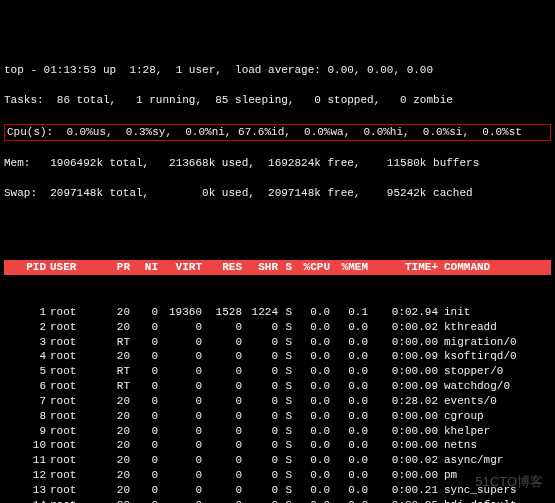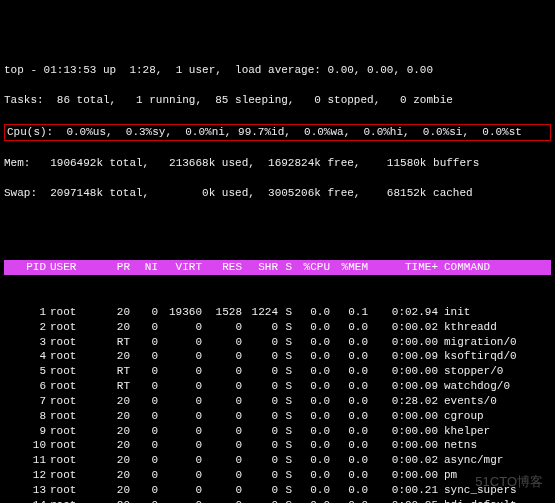--- a/index.html
+++ b/index.html
@@ -14,23 +14,23 @@
     width: 555px;
     box-sizing: border-box;
   }
   .line { display: block; }
   .cpu-line {
     border: 1px solid #c00;
     padding: 0 2px;
     margin: 1px 0;
   }
   .header-row {
-    background: #d946ef;
+    background: #ef4444;
     color:#fff;
-    font-weight: normal;
+    font-weight: bold;
   }
   .header-row span { display:inline-block; }
   .row span { display:inline-block; }
   .c-pid   { width: 42px; text-align:right; }
   .c-user  { width: 48px; text-align:left; padding-left:4px;}
   .c-pr    { width: 32px; text-align:right; }
   .c-ni    { width: 28px; text-align:right; }
   .c-virt  { width: 44px; text-align:right; }
   .c-res   { width: 40px; text-align:right; }
   .c-shr   { width: 36px; text-align:right; }
@@ -49,23 +49,23 @@
     pointer-events:none;
   }
 </style>
 </head>
 <body>
 
 
 
 <div class="line">top - 01:13:53 up  1:28,  1 user,  load average: 0.00, 0.00, 0.00</div>
 <div class="line">Tasks:  86 total,   1 running,  85 sleeping,   0 stopped,   0 zombie</div>
-<div class="line cpu-line">Cpu(s):  0.0%us,  0.3%sy,  0.0%ni, 99.7%id,  0.0%wa,  0.0%hi,  0.0%si,  0.0%st</div>
+<div class="line cpu-line">Cpu(s):  0.0%us,  0.3%sy,  0.0%ni, 67.6%id,  0.0%wa,  0.0%hi,  0.0%si,  0.0%st</div>
 <div class="line">Mem:   1906492k total,   213668k used,  1692824k free,    11580k buffers</div>
-<div class="line">Swap:  2097148k total,        0k used,  3005206k free,    68152k cached</div>
+<div class="line">Swap:  2097148k total,        0k used,  2097148k free,    95242k cached</div>
 <div class="line"> </div>
 
 <div class="header-row"><span class="c-pid">PID</span><span class="c-user">USER</span><span class="c-pr">PR</span><span class="c-ni">NI</span><span class="c-virt">VIRT</span><span class="c-res">RES</span><span class="c-shr">SHR</span><span class="c-s">S</span><span class="c-cpu">%CPU</span><span class="c-mem">%MEM</span><span class="c-time">TIME+</span><span class="c-cmd">COMMAND</span></div>
 
 <div id="process-list"><div class="row"><span class="c-pid">1</span><span class="c-user">root</span><span class="c-pr">20</span><span class="c-ni">0</span><span class="c-virt">19360</span><span class="c-res">1528</span><span class="c-shr">1224</span><span class="c-s">S</span><span class="c-cpu">0.0</span><span class="c-mem">0.1</span><span class="c-time">0:02.94</span><span class="c-cmd">init</span></div><div class="row"><span class="c-pid">2</span><span class="c-user">root</span><span class="c-pr">20</span><span class="c-ni">0</span><span class="c-virt">0</span><span class="c-res">0</span><span class="c-shr">0</span><span class="c-s">S</span><span class="c-cpu">0.0</span><span class="c-mem">0.0</span><span class="c-time">0:00.02</span><span class="c-cmd">kthreadd</span></div><div class="row"><span class="c-pid">3</span><span class="c-user">root</span><span class="c-pr">RT</span><span class="c-ni">0</span><span class="c-virt">0</span><span class="c-res">0</span><span class="c-shr">0</span><span class="c-s">S</span><span class="c-cpu">0.0</span><span class="c-mem">0.0</span><span class="c-time">0:00.00</span><span class="c-cmd">migration/0</span></div><div class="row"><span class="c-pid">4</span><span class="c-user">root</span><span class="c-pr">20</span><span class="c-ni">0</span><span class="c-virt">0</span><span class="c-res">0</span><span class="c-shr">0</span><span class="c-s">S</span><span class="c-cpu">0.0</span><span class="c-mem">0.0</span><span class="c-time">0:00.09</span><span class="c-cmd">ksoftirqd/0</span></div><div class="row"><span class="c-pid">5</span><span class="c-user">root</span><span class="c-pr">RT</span><span class="c-ni">0</span><span class="c-virt">0</span><span class="c-res">0</span><span class="c-shr">0</span><span class="c-s">S</span><span class="c-cpu">0.0</span><span class="c-mem">0.0</span><span class="c-time">0:00.00</span><span class="c-cmd">stopper/0</span></div><div class="row"><span class="c-pid">6</span><span class="c-user">root</span><span class="c-pr">RT</span><span class="c-ni">0</span><span class="c-virt">0</span><span class="c-res">0</span><span class="c-shr">0</span><span class="c-s">S</span><span class="c-cpu">0.0</span><span class="c-mem">0.0</span><span class="c-time">0:00.09</span><span class="c-cmd">watchdog/0</span></div><div class="row"><span class="c-pid">7</span><span class="c-user">root</span><span class="c-pr">20</span><span class="c-ni">0</span><span class="c-virt">0</span><span class="c-res">0</span><span class="c-shr">0</span><span class="c-s">S</span><span class="c-cpu">0.0</span><span class="c-mem">0.0</span><span class="c-time">0:28.02</span><span class="c-cmd">events/0</span></div><div class="row"><span class="c-pid">8</span><span class="c-user">root</span><span class="c-pr">20</span><span class="c-ni">0</span><span class="c-virt">0</span><span class="c-res">0</span><span class="c-shr">0</span><span class="c-s">S</span><span class="c-cpu">0.0</span><span class="c-mem">0.0</span><span class="c-time">0:00.00</span><span class="c-cmd">cgroup</span></div><div class="row"><span class="c-pid">9</span><span class="c-user">root</span><span class="c-pr">20</span><span class="c-ni">0</span><span class="c-virt">0</span><span class="c-res">0</span><span class="c-shr">0</span><span class="c-s">S</span><span class="c-cpu">0.0</span><span class="c-mem">0.0</span><span class="c-time">0:00.00</span><span class="c-cmd">khelper</span></div><div class="row"><span class="c-pid">10</span><span class="c-user">root</span><span class="c-pr">20</span><span class="c-ni">0</span><span class="c-virt">0</span><span class="c-res">0</span><span class="c-shr">0</span><span class="c-s">S</span><span class="c-cpu">0.0</span><span class="c-mem">0.0</span><span class="c-time">0:00.00</span><span class="c-cmd">netns</span></div><div class="row"><span class="c-pid">11</span><span class="c-user">root</span><span class="c-pr">20</span><span class="c-ni">0</span><span class="c-virt">0</span><span class="c-res">0</span><span class="c-shr">0</span><span class="c-s">S</span><span class="c-cpu">0.0</span><span class="c-mem">0.0</span><span class="c-time">0:00.02</span><span class="c-cmd">async/mgr</span></div><div class="row"><span class="c-pid">12</span><span class="c-user">root</span><span class="c-pr">20</span><span class="c-ni">0</span><span class="c-virt">0</span><span class="c-res">0</span><span class="c-shr">0</span><span class="c-s">S</span><span class="c-cpu">0.0</span><span class="c-mem">0.0</span><span class="c-time">0:00.00</span><span class="c-cmd">pm</span></div><div class="row"><span class="c-pid">13</span><span class="c-user">root</span><span class="c-pr">20</span><span class="c-ni">0</span><span class="c-virt">0</span><span class="c-res">0</span><span class="c-shr">0</span><span class="c-s">S</span><span class="c-cpu">0.0</span><span class="c-mem">0.0</span><span class="c-time">0:00.21</span><span class="c-cmd">sync_supers</span></div><div class="row"><span class="c-pid">14</span><span class="c-user">root</span><span class="c-pr">20</span><span class="c-ni">0</span><span class="c-virt">0</span><span class="c-res">0</span><span class="c-shr">0</span><span class="c-s">S</span><span class="c-cpu">0.0</span><span class="c-mem">0.0</span><span class="c-time">0:00.25</span><span class="c-cmd">bdi-default</span></div></div>
 
 <div class="watermark">51CTO博客</div>
 
 
 

